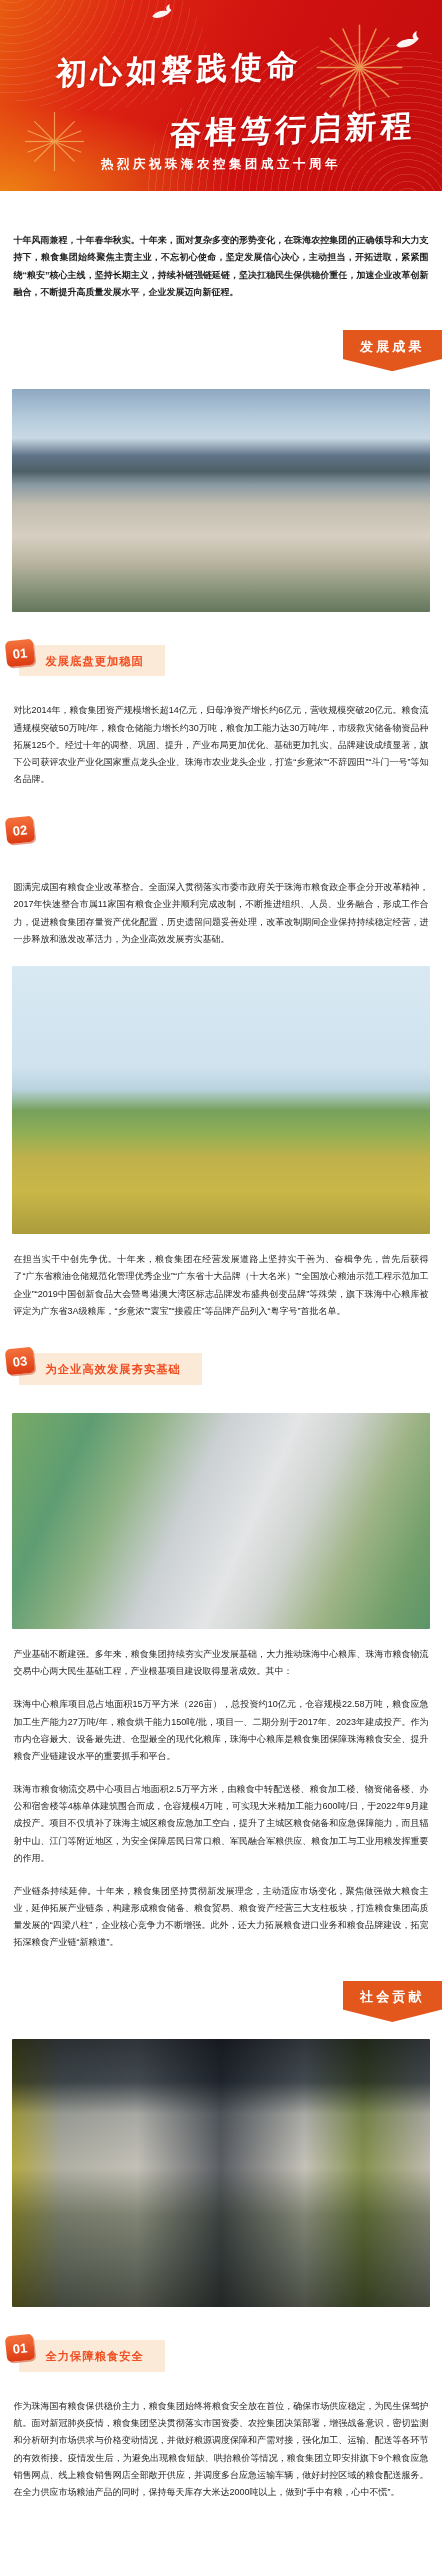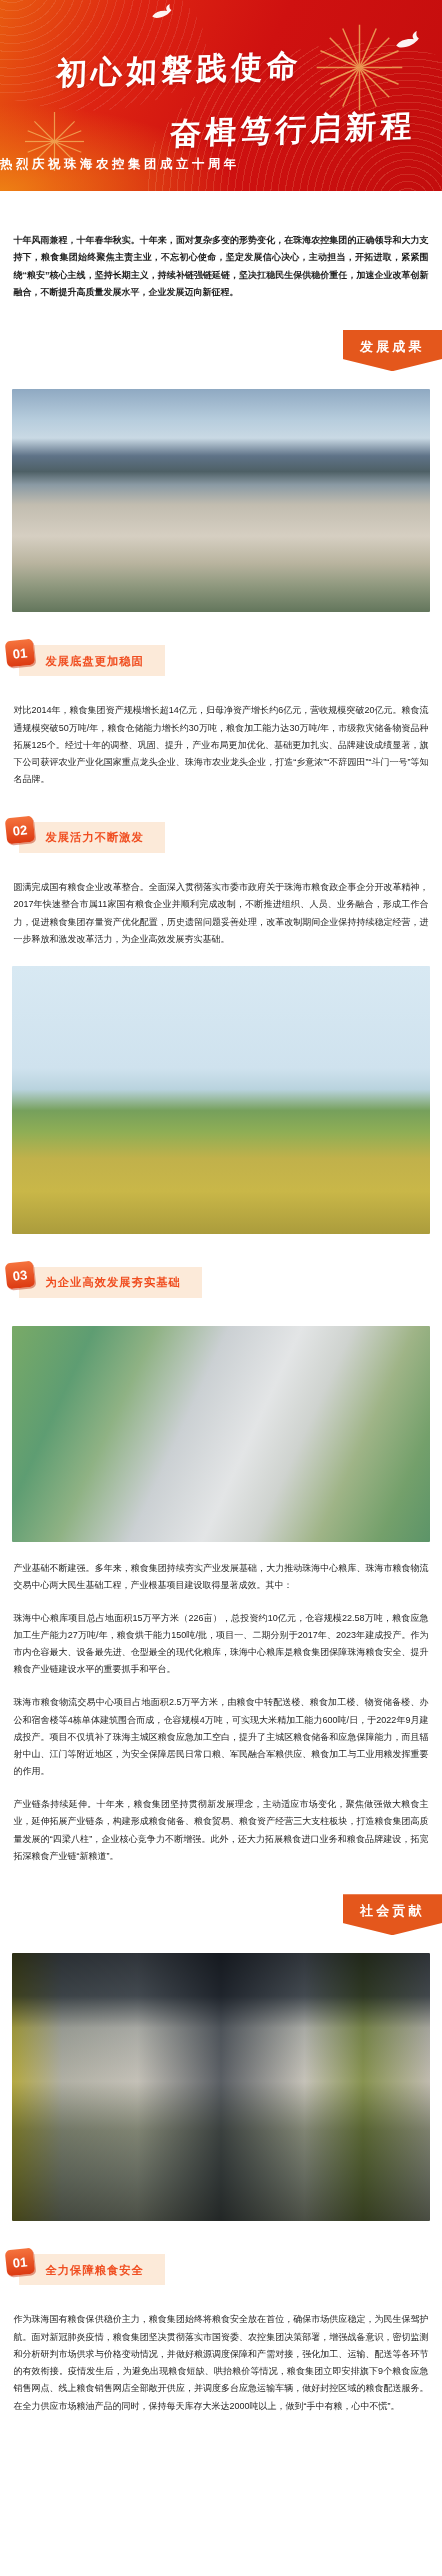--- a/index.html
+++ b/index.html
@@ -15,21 +15,21 @@
     background:repeating-radial-gradient(circle at 70% 80%, rgba(255,210,160,.28) 0 1px, rgba(255,210,160,0) 1px 7.2px);
     transform:rotate(-12deg);opacity:.55;}
   .hero-wave2{position:absolute;left:-82px;top:-46px;width:289px;height:155px;border-radius:50%;
     background:repeating-radial-gradient(circle at 30% 20%, rgba(255,255,255,.18) 0 1px, rgba(255,255,255,0) 1px 8.2px);
     transform:rotate(8deg);opacity:.5;}
   .cal-line{position:absolute;color:#ffffff;font-family:"DejaVu Serif","Liberation Serif",serif;
     font-weight:900;font-size:31px;letter-spacing:4.1px;text-shadow:0 1px 3.1px rgba(120,0,0,.35);
     transform:rotate(-2deg) skewX(-4deg);white-space:nowrap;}
   .cal1{left:56px;top:49px;}
   .cal2{left:170px;top:109px;}
-  .hero-sub{position:absolute;left:0;right:0;top:156px;color:#ffffff;
+  .hero-sub{position:absolute;left:0;right:0;top:156px;text-align:center;color:#ffffff;
     font-size:12.4px;font-weight:bold;letter-spacing:3.6px;}
   .firework{position:absolute;opacity:.8;}
   .dove{position:absolute;fill:#ffffff;opacity:.95;}
 
   
   .para{margin:15.5px 13.4px;font-size:9px;line-height:1.92;text-align:justify;color:#1e1e1e;}
   .intro{margin-top:41px;font-weight:bold;}
 
   
   .ribbon-row{display:flex;justify-content:flex-end;margin:29px 0 17.5px;}
@@ -122,26 +122,26 @@
   <div class="photo ph1"></div>
 
   <div class="sec">
     <div class="num-badge">01</div>
     <div class="titlebar"><span>发展底盘更加稳固</span></div>
   </div>
   <p class="para">对比2014年，粮食集团资产规模增长超14亿元，归母净资产增长约6亿元，营收规模突破20亿元。粮食流通规模突破50万吨/年，粮食仓储能力增长约30万吨，粮食加工能力达30万吨/年，市级救灾储备物资品种拓展125个。经过十年的调整、巩固、提升，产业布局更加优化、基础更加扎实、品牌建设成绩显著，旗下公司获评农业产业化国家重点龙头企业、珠海市农业龙头企业，打造“乡意浓”“不辞园田”“斗门一号”等知名品牌。</p>
 
   <div class="sec">
     <div class="num-badge">02</div>
-    <div class="titlebar"><span>发展活力不断激发</span></div>
   </div>
   <p class="para">圆满完成国有粮食企业改革整合。全面深入贯彻落实市委市政府关于珠海市粮食政企事企分开改革精神，2017年快速整合市属11家国有粮食企业并顺利完成改制，不断推进组织、人员、业务融合，形成工作合力，促进粮食集团存量资产优化配置，历史遗留问题妥善处理，改革改制期间企业保持持续稳定经营，进一步释放和激发改革活力，为企业高效发展夯实基础。</p>
 
   <div class="photo ph2"></div>
 
+  <p class="para">在担当实干中创先争优。十年来，粮食集团在经营发展道路上坚持实干善为、奋楫争先，曾先后获得了“广东省粮油仓储规范化管理优秀企业”“广东省十大品牌（十大名米）”“全国放心粮油示范工程示范加工企业”“2019中国创新食品大会暨粤港澳大湾区标志品牌发布盛典创变品牌”等殊荣，旗下珠海中心粮库被评定为广东省3A级粮库，“乡意浓”“寰宝”“接霞庄”等品牌产品列入“粤字号”首批名单。</p>
 
   <div class="sec">
     <div class="num-badge">03</div>
     <div class="titlebar"><span>为企业高效发展夯实基础</span></div>
   </div>
 
   <div class="photo ph3"></div>
 
   <p class="para">产业基础不断建强。多年来，粮食集团持续夯实产业发展基础，大力推动珠海中心粮库、珠海市粮食物流交易中心两大民生基础工程，产业根基项目建设取得显著成效。其中：</p>
   <p class="para">珠海中心粮库项目总占地面积15万平方米（226亩），总投资约10亿元，仓容规模22.58万吨，粮食应急加工生产能力27万吨/年，粮食烘干能力150吨/批，项目一、二期分别于2017年、2023年建成投产。作为市内仓容最大、设备最先进、仓型最全的现代化粮库，珠海中心粮库是粮食集团保障珠海粮食安全、提升粮食产业链建设水平的重要抓手和平台。</p>

